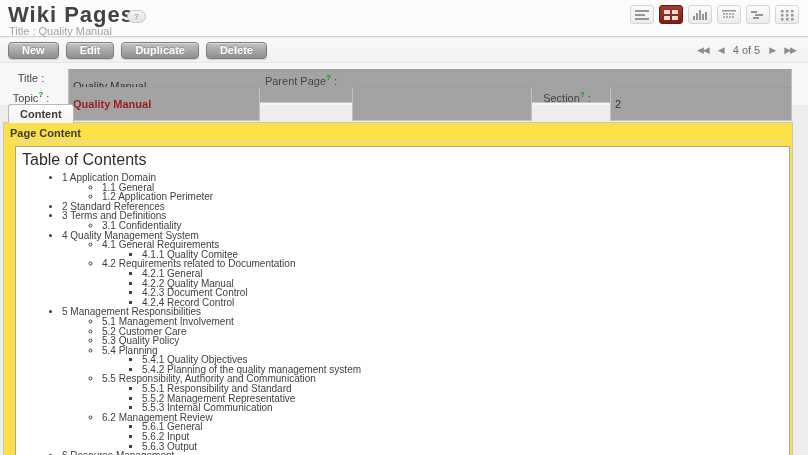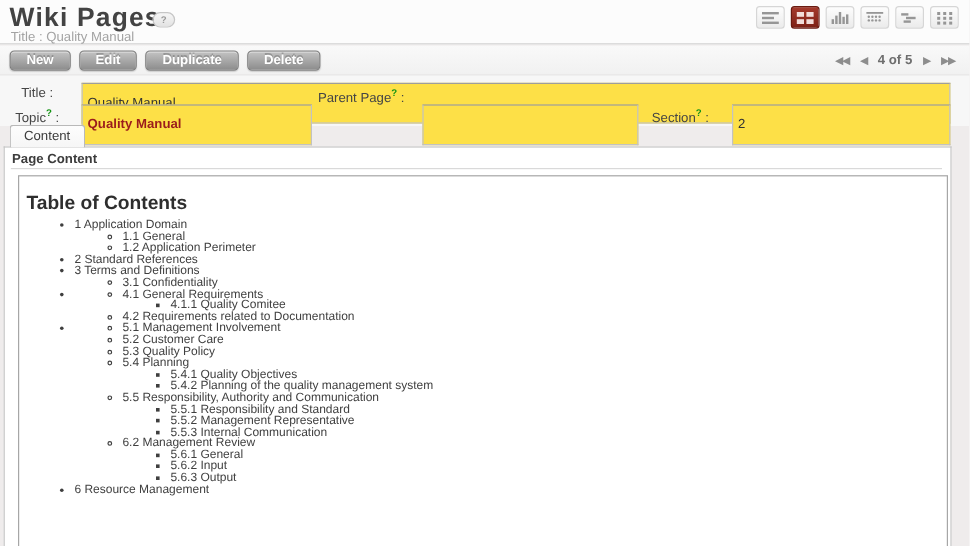--- a/index.html
+++ b/index.html
@@ -19,39 +19,39 @@
     background:linear-gradient(#fdfdfd,#ebebeb);display:flex;align-items:center;justify-content:center;cursor:pointer}
   .vs-btn.active{background:linear-gradient(#a53a2c,#7d2015);border-color:#691a10}
   
   .toolbar{position:absolute;top:38px;left:0;width:808px;height:25px;background:linear-gradient(#f9f9f9,#f1f1f1);border-bottom:1px solid #e6e6e6;box-sizing:border-box}
   .tb-buttons{position:absolute;left:8px;top:4px;display:flex;gap:7px}
   .tb-btn{height:17px;padding:0 13px;border:1px solid #7d7d7d;border-radius:4px;
     background:linear-gradient(#c3c3c3,#8d8d8d);color:#fff;font-weight:bold;font-size:11px;line-height:15px;
     font-family:"Liberation Sans",sans-serif;text-shadow:0 -1px 0 rgba(0,0,0,.2);box-shadow:inset 0 1px 0 rgba(255,255,255,.4),0 1px 1px rgba(0,0,0,.15);cursor:pointer}
   .pager{position:absolute;right:12px;top:6px;display:flex;align-items:center;gap:9px;font-size:11px}
   .pg-arrow{color:#8d8d8d;font-size:9px;line-height:12px;letter-spacing:-1px;cursor:pointer}
-  .pg-label{color:#6e6e6e;font-weight:bold}
+  .pg-label{color:#6e6e6e;font-weight:normal}
   
   .form-area{position:absolute;top:63px;left:0;width:808px;height:42px;background:#f7f7f7}
   .flabel{position:absolute;font-size:11px;color:#454545;text-align:center}
   .flabel sup{color:#149414;font-size:8px;font-weight:bold}
   .finput{position:absolute;height:16px;box-sizing:border-box;border:1px solid #c2c2c2;border-top-color:#9e9e9e;
-    background:#fde047;font-size:11px;font-family:"Liberation Sans",sans-serif;color:#333;padding:16px 4px}
+    background:#a3a3a3;font-size:11px;font-family:"Liberation Sans",sans-serif;color:#333;padding:16px 4px}
   .topic-value{color:#9b1c1c;font-weight:bold}
   
   .tab{position:absolute;left:8px;top:104px;height:19px;box-sizing:border-box;padding:0 11px;z-index:2;
     background:linear-gradient(#fdfdfd,#f6f6f6);border:1px solid #b9b9b9;border-bottom:none;border-radius:3px 3px 0 0;
-    font-size:11px;font-weight:normal;color:#3c3c3c;line-height:18px;cursor:pointer}
+    font-size:11px;font-weight:bold;color:#3c3c3c;line-height:18px;cursor:pointer}
   .panel{position:absolute;left:3px;top:122px;width:790px;height:333px;box-sizing:border-box;
-    background:#ffffff;border:1px solid #c6c6c6;border-bottom:none;overflow:hidden}
+    background:#fde047;border:1px solid #c6c6c6;border-bottom:none;overflow:hidden}
   .sep-label{position:absolute;left:6px;top:4px;font-size:11px;font-weight:bold;color:#3c3c3c}
   .sep-line{position:absolute;left:5px;right:7px;top:17px;border-top:1px solid #d9d9d9}
   .content-box{position:absolute;left:11px;top:23px;width:775px;height:400px;box-sizing:border-box;
     background:#fff;border:1px solid #a6a6a6;overflow:hidden}
-  .toc-title{margin:14px 0 3px 6px;font-size:16px;font-weight:bold;color:#2e2e2e}
+  .toc-title{margin:4px 0 3px 6px;font-size:16px;font-weight:normal;color:#2e2e2e}
   #toc-root{font-size:10px;color:#3f3f3f;line-height:9.6px}
   #toc-root ul{margin:0;padding-left:40px;list-style-position:outside}
   #toc-root > ul{margin-top:4px;padding-left:46px}
   #toc-root ul.lvl0{list-style-type:disc}
   #toc-root ul.lvl1{list-style-type:circle}
   #toc-root ul.lvl2{list-style-type:square}
 </style>
 </head>
 <body>
 
@@ -165,27 +165,32 @@
     <div id="toc-root">
         <ul class="lvl0">
           <li><span>1 Application Domain</span><ul class="lvl1">
               <li><span>1.1 General</span></li>
               <li><span>1.2 Application Perimeter</span></li>
             </ul></li>
           <li><span>2 Standard References</span></li>
           <li><span>3 Terms and Definitions</span><ul class="lvl1">
               <li><span>3.1 Confidentiality</span></li>
             </ul></li>
-          <li><ul class="lvl1">
+          <li><span>4 Quality Management System</span><ul class="lvl1">
               <li><span>4.1 General Requirements</span><ul class="lvl2">
                   <li><span>4.1.1 Quality Comitee</span></li>
                 </ul></li>
-              <li><span>4.2 Requirements related to Documentation</span></li>
-            </ul></li>
-          <li><ul class="lvl1">
+              <li><span>4.2 Requirements related to Documentation</span><ul class="lvl2">
+                  <li><span>4.2.1 General</span></li>
+                  <li><span>4.2.2 Quality Manual</span></li>
+                  <li><span>4.2.3 Document Control</span></li>
+                  <li><span>4.2.4 Record Control</span></li>
+                </ul></li>
+            </ul></li>
+          <li><span>5 Management Responsibilities</span><ul class="lvl1">
               <li><span>5.1 Management Involvement</span></li>
               <li><span>5.2 Customer Care</span></li>
               <li><span>5.3 Quality Policy</span></li>
               <li><span>5.4 Planning</span><ul class="lvl2">
                   <li><span>5.4.1 Quality Objectives</span></li>
                   <li><span>5.4.2 Planning of the quality management system</span></li>
                 </ul></li>
               <li><span>5.5 Responsibility, Authority and Communication</span><ul class="lvl2">
                   <li><span>5.5.1 Responsibility and Standard</span></li>
                   <li><span>5.5.2 Management Representative</span></li>

